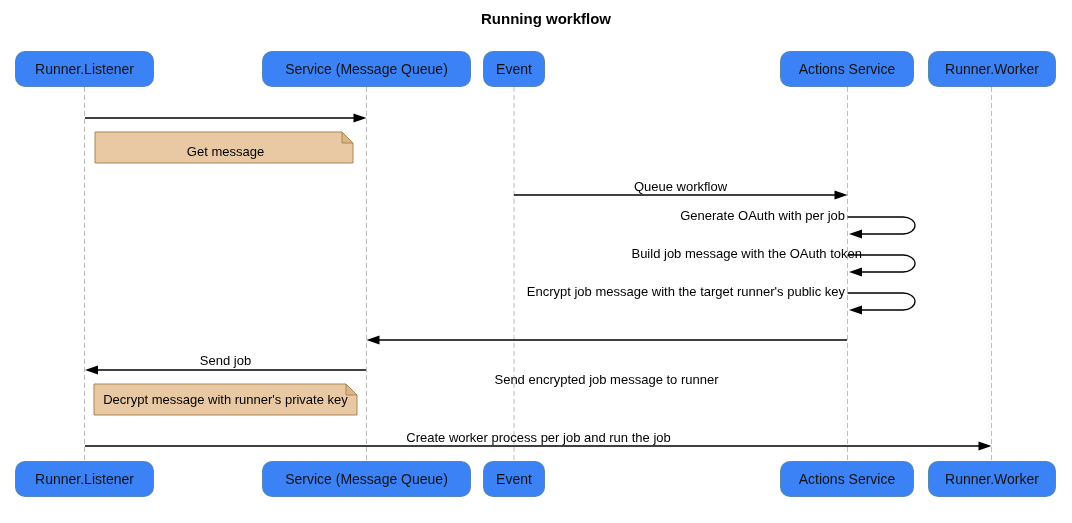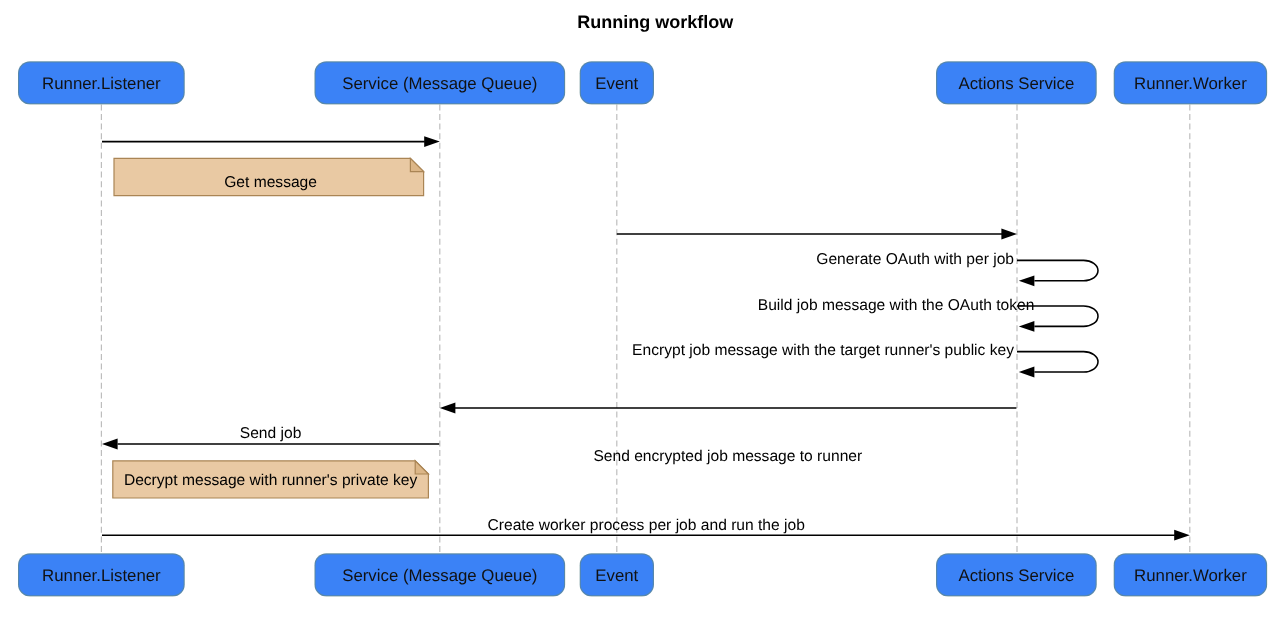--- a/index.html
+++ b/index.html
@@ -160,20 +160,21 @@
     <span>Event</span>
   </div>
   <div class="participant" style="left:780px; top:461px; width:134px;">
     <span>Actions Service</span>
   </div>
   <div class="participant" style="left:928px; top:461px; width:128px;">
     <span>Runner.Worker</span>
   </div>
 
   <div class="msg-label center" style="left:85px;  top:100px; width:281px;margin-top:44px;">Get message</div>
+  <div class="msg-label center" style="left:514px; top:179px; width:333px;">Queue workflow</div>
   <div class="msg-label right" style="left:445px; top:208px; width:400px;">Generate OAuth with per job</div>
   <div class="msg-label right" style="left:462px; top:246px; width:400px;">Build job message with the OAuth token</div>
   <div class="msg-label right" style="left:345px; top:284px; width:500px;">Encrypt job message with the target runner's public key</div>
   <div class="msg-label center" style="left:366px; top:324px; width:481px;margin-top:48px;">Send encrypted job message to runner</div>
   <div class="msg-label center" style="left:85px;  top:353px; width:281px;">Send job</div>
   <div class="msg-label center" style="left:85px;  top:430px; width:907px;">Create worker process per job and run the job</div>
 
   <div class="note-label" style="left:94px; top:384px; width:263px;">Decrypt message with runner's private key</div>
 
 </div>

